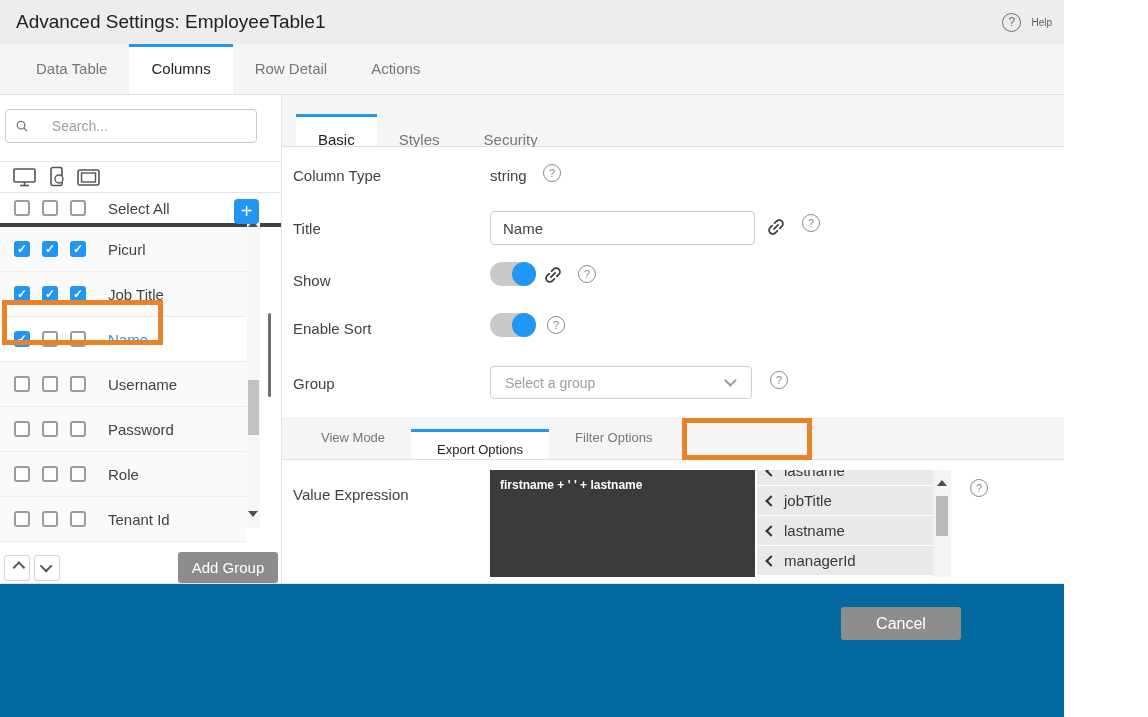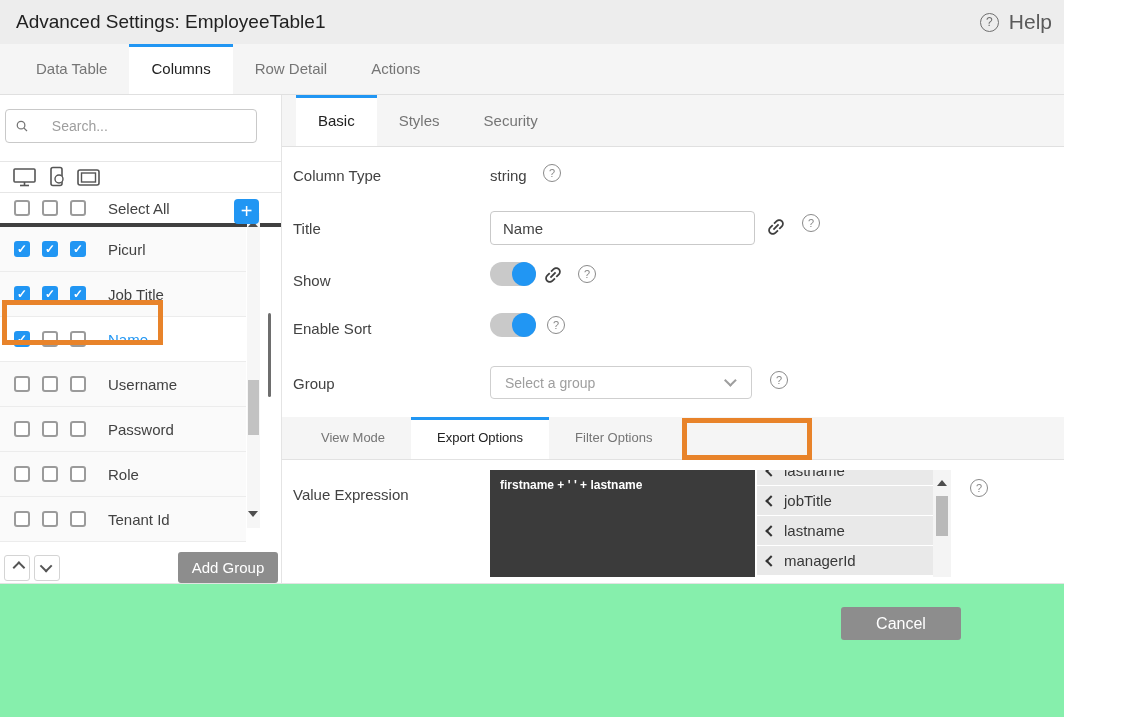--- a/index.html
+++ b/index.html
@@ -1,24 +1,24 @@
 <!DOCTYPE html>
 <html><head>
 <meta charset="utf-8">
 <style>
   * { box-sizing: border-box; margin: 0; padding: 0; }
   body { background: #fff; font-family: "Liberation Sans", sans-serif; }
-  .page { position: relative; width: 1064px; height: 717px; background: #86efac; overflow: hidden; color: #424242; }
+  .page { position: relative; width: 1064px; height: 717px; background: #0369a1; overflow: hidden; color: #424242; }
 
   
   .hdr { position: absolute; left: 0; top: 0; width: 1110px; height: 44px; background: #ededed; display: flex; align-items: center; padding: 0 16px; }
   .hdr-title { font-size: 19px; color: #212121; }
   .hdr-right { margin-left: auto; display: flex; align-items: center; gap: 10px; }
   .help-circ { width: 19px; height: 19px; border: 1.5px solid #6f6f6f; border-radius: 50%; color: #6f6f6f; font-size: 12px; display: flex; align-items: center; justify-content: center; }
-  .hdr-help-label { font-size: 21px; color: #5a5a5a; margin-right: 18px; }
+  .hdr-help-label { font-size: 10px; color: #5a5a5a; margin-right: 18px; }
   .hdr-close { font-size: 24px; color: #5a5a5a; line-height: 20px; cursor: default; }
 
   
   .tabbar { position: absolute; left: 0; top: 44px; width: 1110px; height: 51px; background: #f5f5f5; border-bottom: 1px solid #e0e0e0; display: flex; padding-left: 14px; }
   .tab { padding: 0 22px; line-height: 50px; font-size: 15px; color: #757575; position: relative; }
   .tab.active { background: #fff; color: #212121; }
   .tab.active::before { content: ""; position: absolute; left: 0; top: 0; right: 0; height: 3px; background: #2196f3; }
 
   
   .sidebar { position: absolute; left: 0; top: 95px; width: 282px; height: 488px; background: #fff; border-right: 1px solid #e4e4e4; }
@@ -45,37 +45,37 @@
   .sidebar-footer { display: flex; align-items: center; margin-top: 10px; padding-left: 4px; }
   .chev-btn { width: 26px; height: 26px; border: 1px solid #d4d4d4; border-radius: 3px; background: #fff; display: flex; align-items: center; justify-content: center; margin-right: 4px; }
   .chev { width: 9px; height: 9px; border-left: 2px solid #555; border-bottom: 2px solid #555; }
   .chev.up { transform: rotate(135deg) translate(-1px,-1px); }
   .chev.down { transform: rotate(-45deg) translate(0px,-2px); }
   .addgroup-btn { margin-left: auto; margin-right: 3px; width: 100px; height: 31px; background: #8d8d8d; color: #fff; font-size: 15px; border: 0; border-radius: 3px; display: flex; align-items: center; justify-content: center; }
 
   
   .panel { position: absolute; left: 282px; top: 95px; width: 828px; height: 488px; background: #fff; }
   .panel-tabs { height: 52px; background: #f5f5f5; border-bottom: 1px solid #e0e0e0; display: flex; padding-left: 14px; }
-  .ptab { padding: 0 22px; line-height: 51px; font-size: 15px; color: #757575; position: relative; }
+  .ptab { padding: 0 22px; line-height: 51px; font-size: 15px; color: #757575; position: relative; margin-top: 19px; }
   .ptab.active { background: #fff; color: #212121; }
   .ptab.active::before { content: ""; position: absolute; left: 0; top: 0; right: 0; height: 3px; background: #2196f3; }
   .panel-body { position: relative; height: 436px; background: #fff; }
   .flabel { position: absolute; left: 11px; font-size: 15px; color: #424242; }
   .fvalue { position: absolute; font-size: 15px; color: #424242; }
   .help { position: absolute; width: 18px; height: 18px; border: 1.5px solid #8a8a8a; border-radius: 50%; color: #8a8a8a; font-size: 11px; display: flex; align-items: center; justify-content: center; }
   .txt-input { position: absolute; left: 208px; width: 265px; height: 34px; border: 1px solid #c9c9c9; border-radius: 4px; padding: 0 12px; font-size: 15px; color: #424242; outline: none; font-family: "Liberation Sans", sans-serif; background: #fff; }
   .toggle { position: absolute; left: 208px; width: 46px; height: 24px; border-radius: 12px; background: #c9c9c9; }
   .toggle::after { content: ""; position: absolute; right: 0; top: 0; width: 24px; height: 24px; border-radius: 50%; background: #2196f3; }
   .link-icon { position: absolute; width: 22px; height: 22px; }
   .select-box { position: absolute; left: 208px; width: 262px; height: 33px; border: 1px solid #cfcfcf; border-radius: 4px; display: flex; align-items: center; padding: 0 14px; background: #fff; }
   .select-ph { font-size: 14px; color: #9e9e9e; }
   .select-chev { margin-left: auto; width: 9px; height: 9px; border-left: 2px solid #9e9e9e; border-bottom: 2px solid #9e9e9e; transform: rotate(-45deg) translateY(-3px); }
   .subtabs { position: absolute; left: 0; top: 270px; width: 828px; height: 43px; background: #f5f5f5; border-bottom: 1px solid #e2e2e2; display: flex; padding-left: 13px; }
   .stab { padding: 0 26px; line-height: 42px; font-size: 13px; color: #757575; position: relative; }
-  .stab.active { background: #fff; color: #212121; }
+  .stab.active { background: #fff; color: #212121; margin-top: 12px; }
   .stab.active::before { content: ""; position: absolute; left: 0; top: 0; right: 0; height: 3px; background: #2196f3; }
   .code-editor { position: absolute; left: 208px; top: 323px; width: 265px; height: 107px; background: #3b3b3b; color: #fff; font-size: 12px; font-weight: bold; padding: 8px 10px; font-family: "Liberation Sans", sans-serif; }
   .field-list { position: absolute; left: 475px; top: 323px; width: 176px; height: 107px; overflow: hidden; }
   .field-list-inner { margin-top: -14px; }
   .fl-item { height: 29px; margin-bottom: 1px; background: #e9e9e9; display: flex; align-items: center; padding-left: 10px; gap: 9px; font-size: 15px; color: #383838; }
   .chev-left { width: 8px; height: 8px; border-left: 2.5px solid #333; border-bottom: 2.5px solid #333; transform: rotate(45deg); flex: 0 0 auto; }
   .fl-scroll { position: absolute; left: 651px; top: 323px; width: 18px; height: 107px; background: #f4f4f4; }
   .fl-scroll .thumb { position: absolute; left: 3px; top: 26px; width: 12px; height: 40px; background: #b9b9b9; }
   .main-scroll { position: absolute; left: 814px; top: 52px; width: 14px; height: 436px; background: #f1f1f1; }
   .main-scroll .thumb { position: absolute; left: 2px; top: 65px; width: 10px; height: 298px; background: #bdbdbd; }

